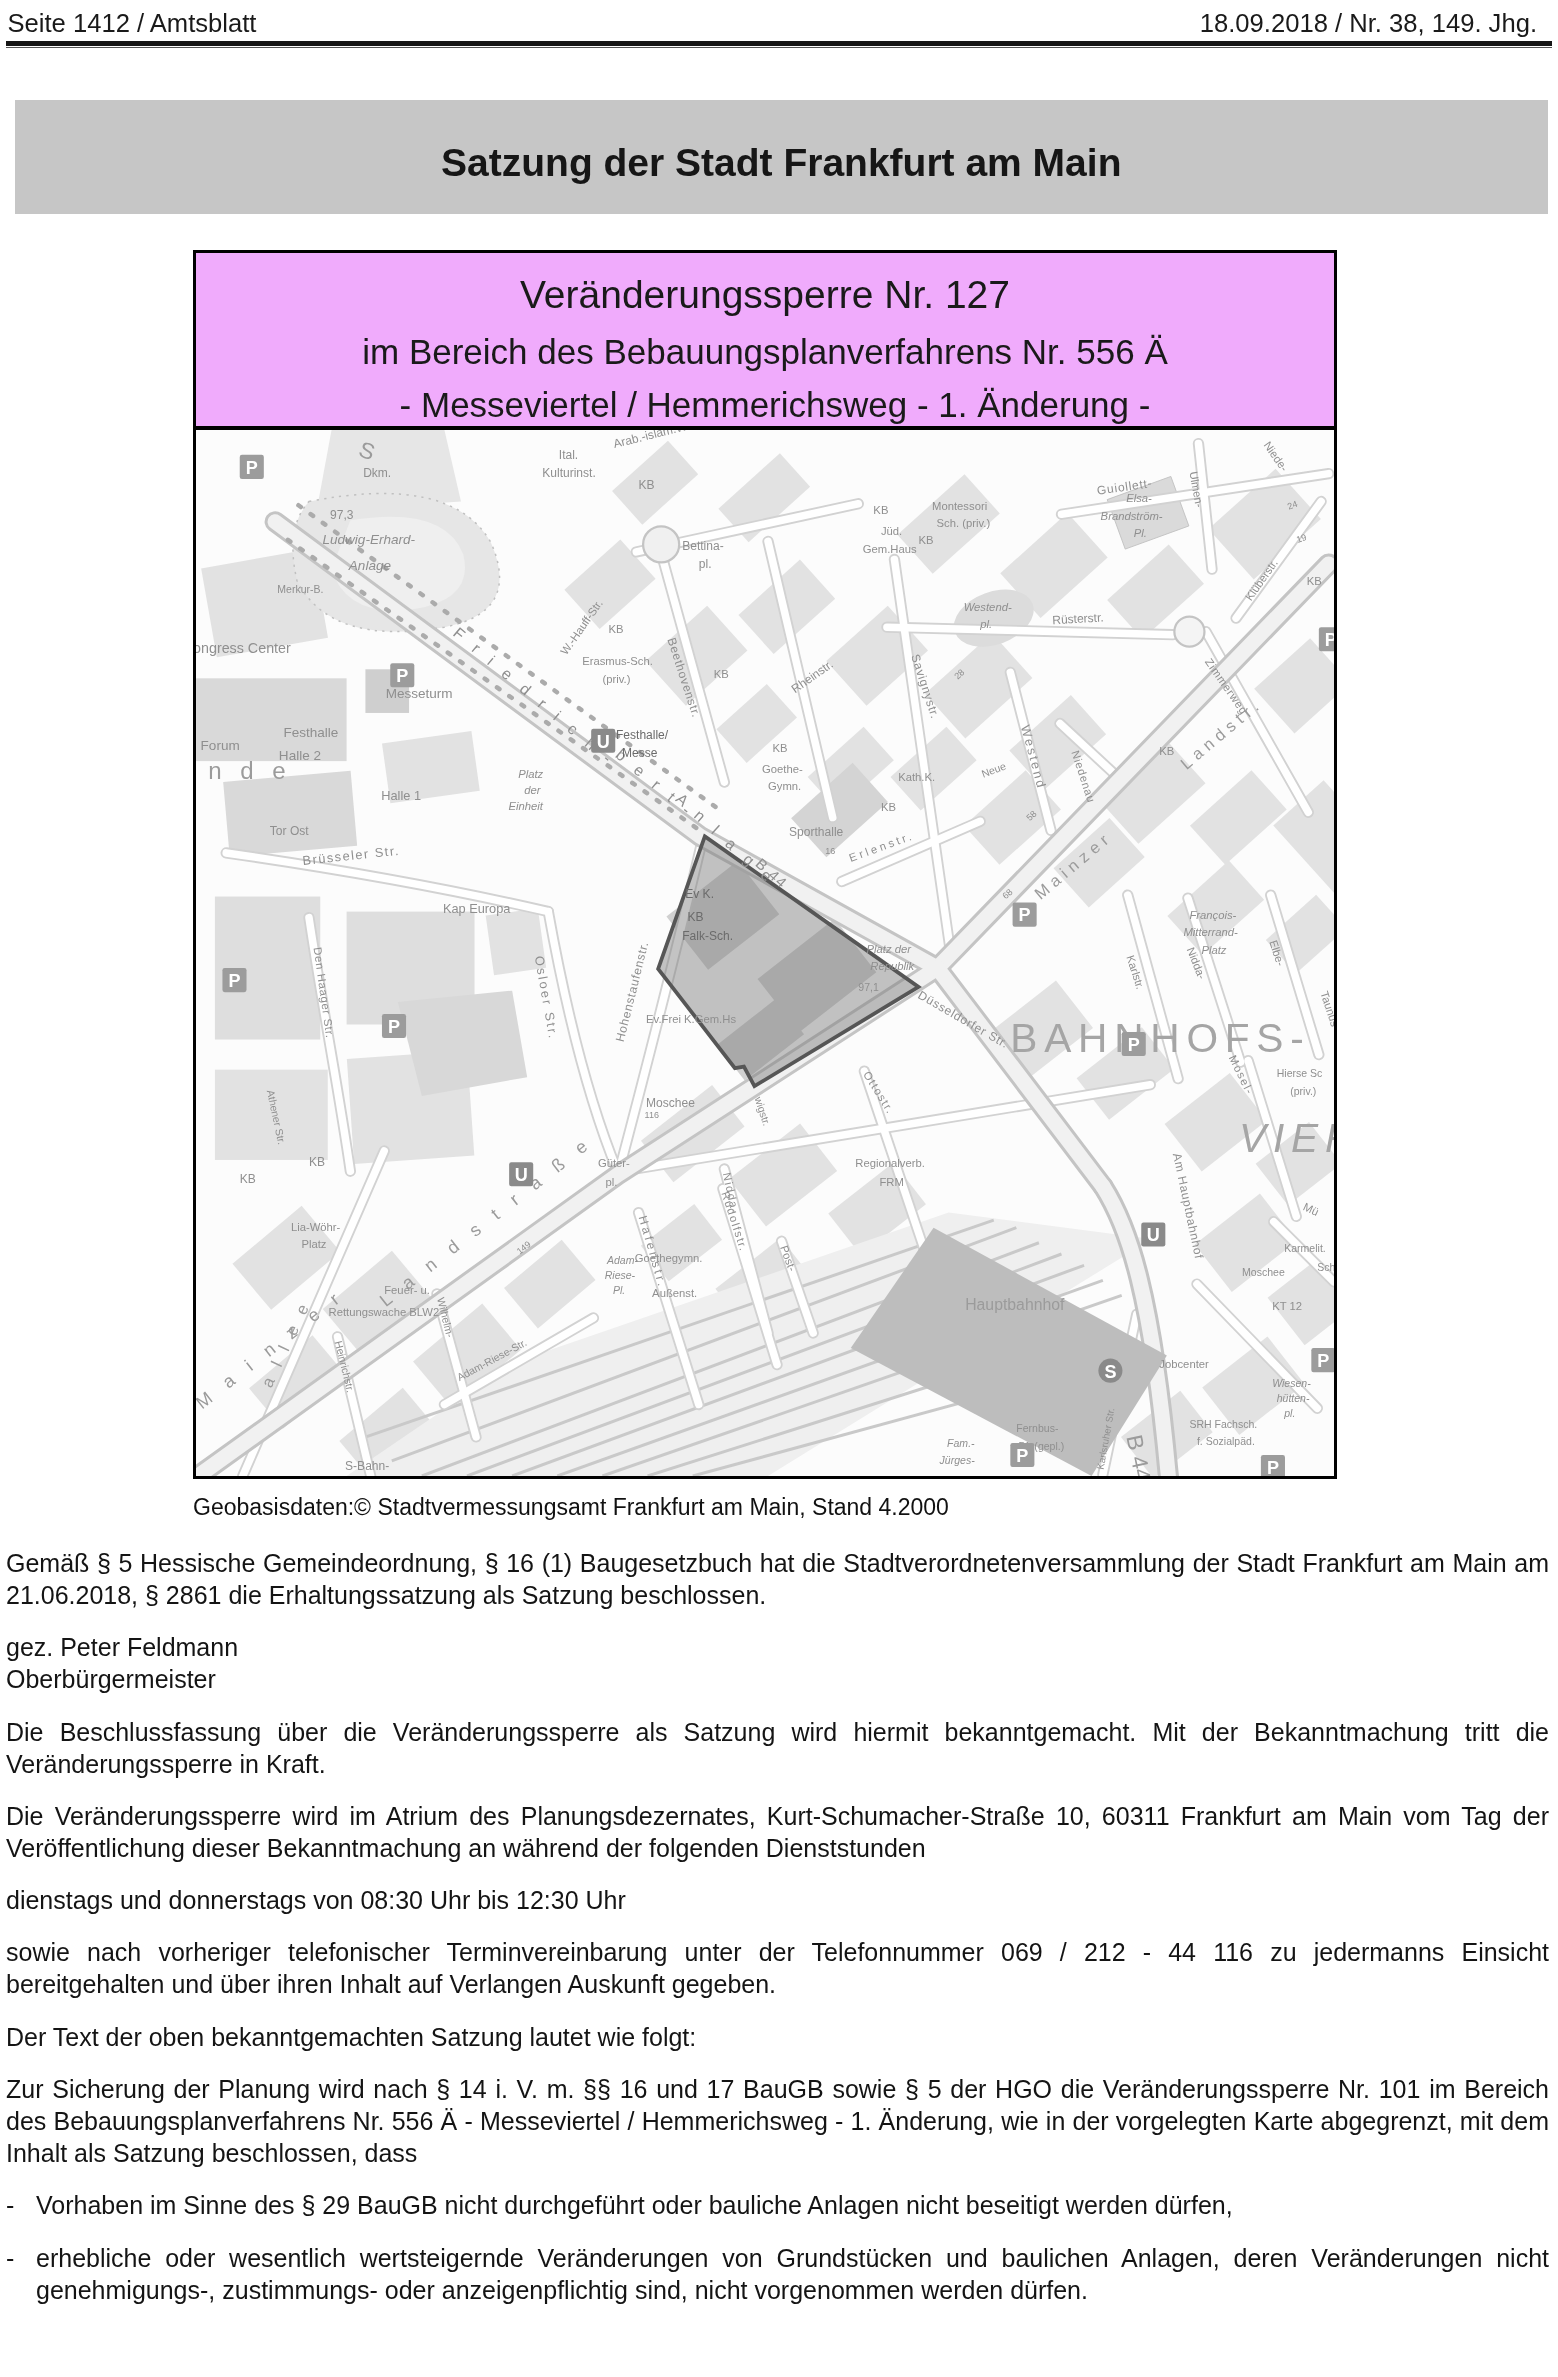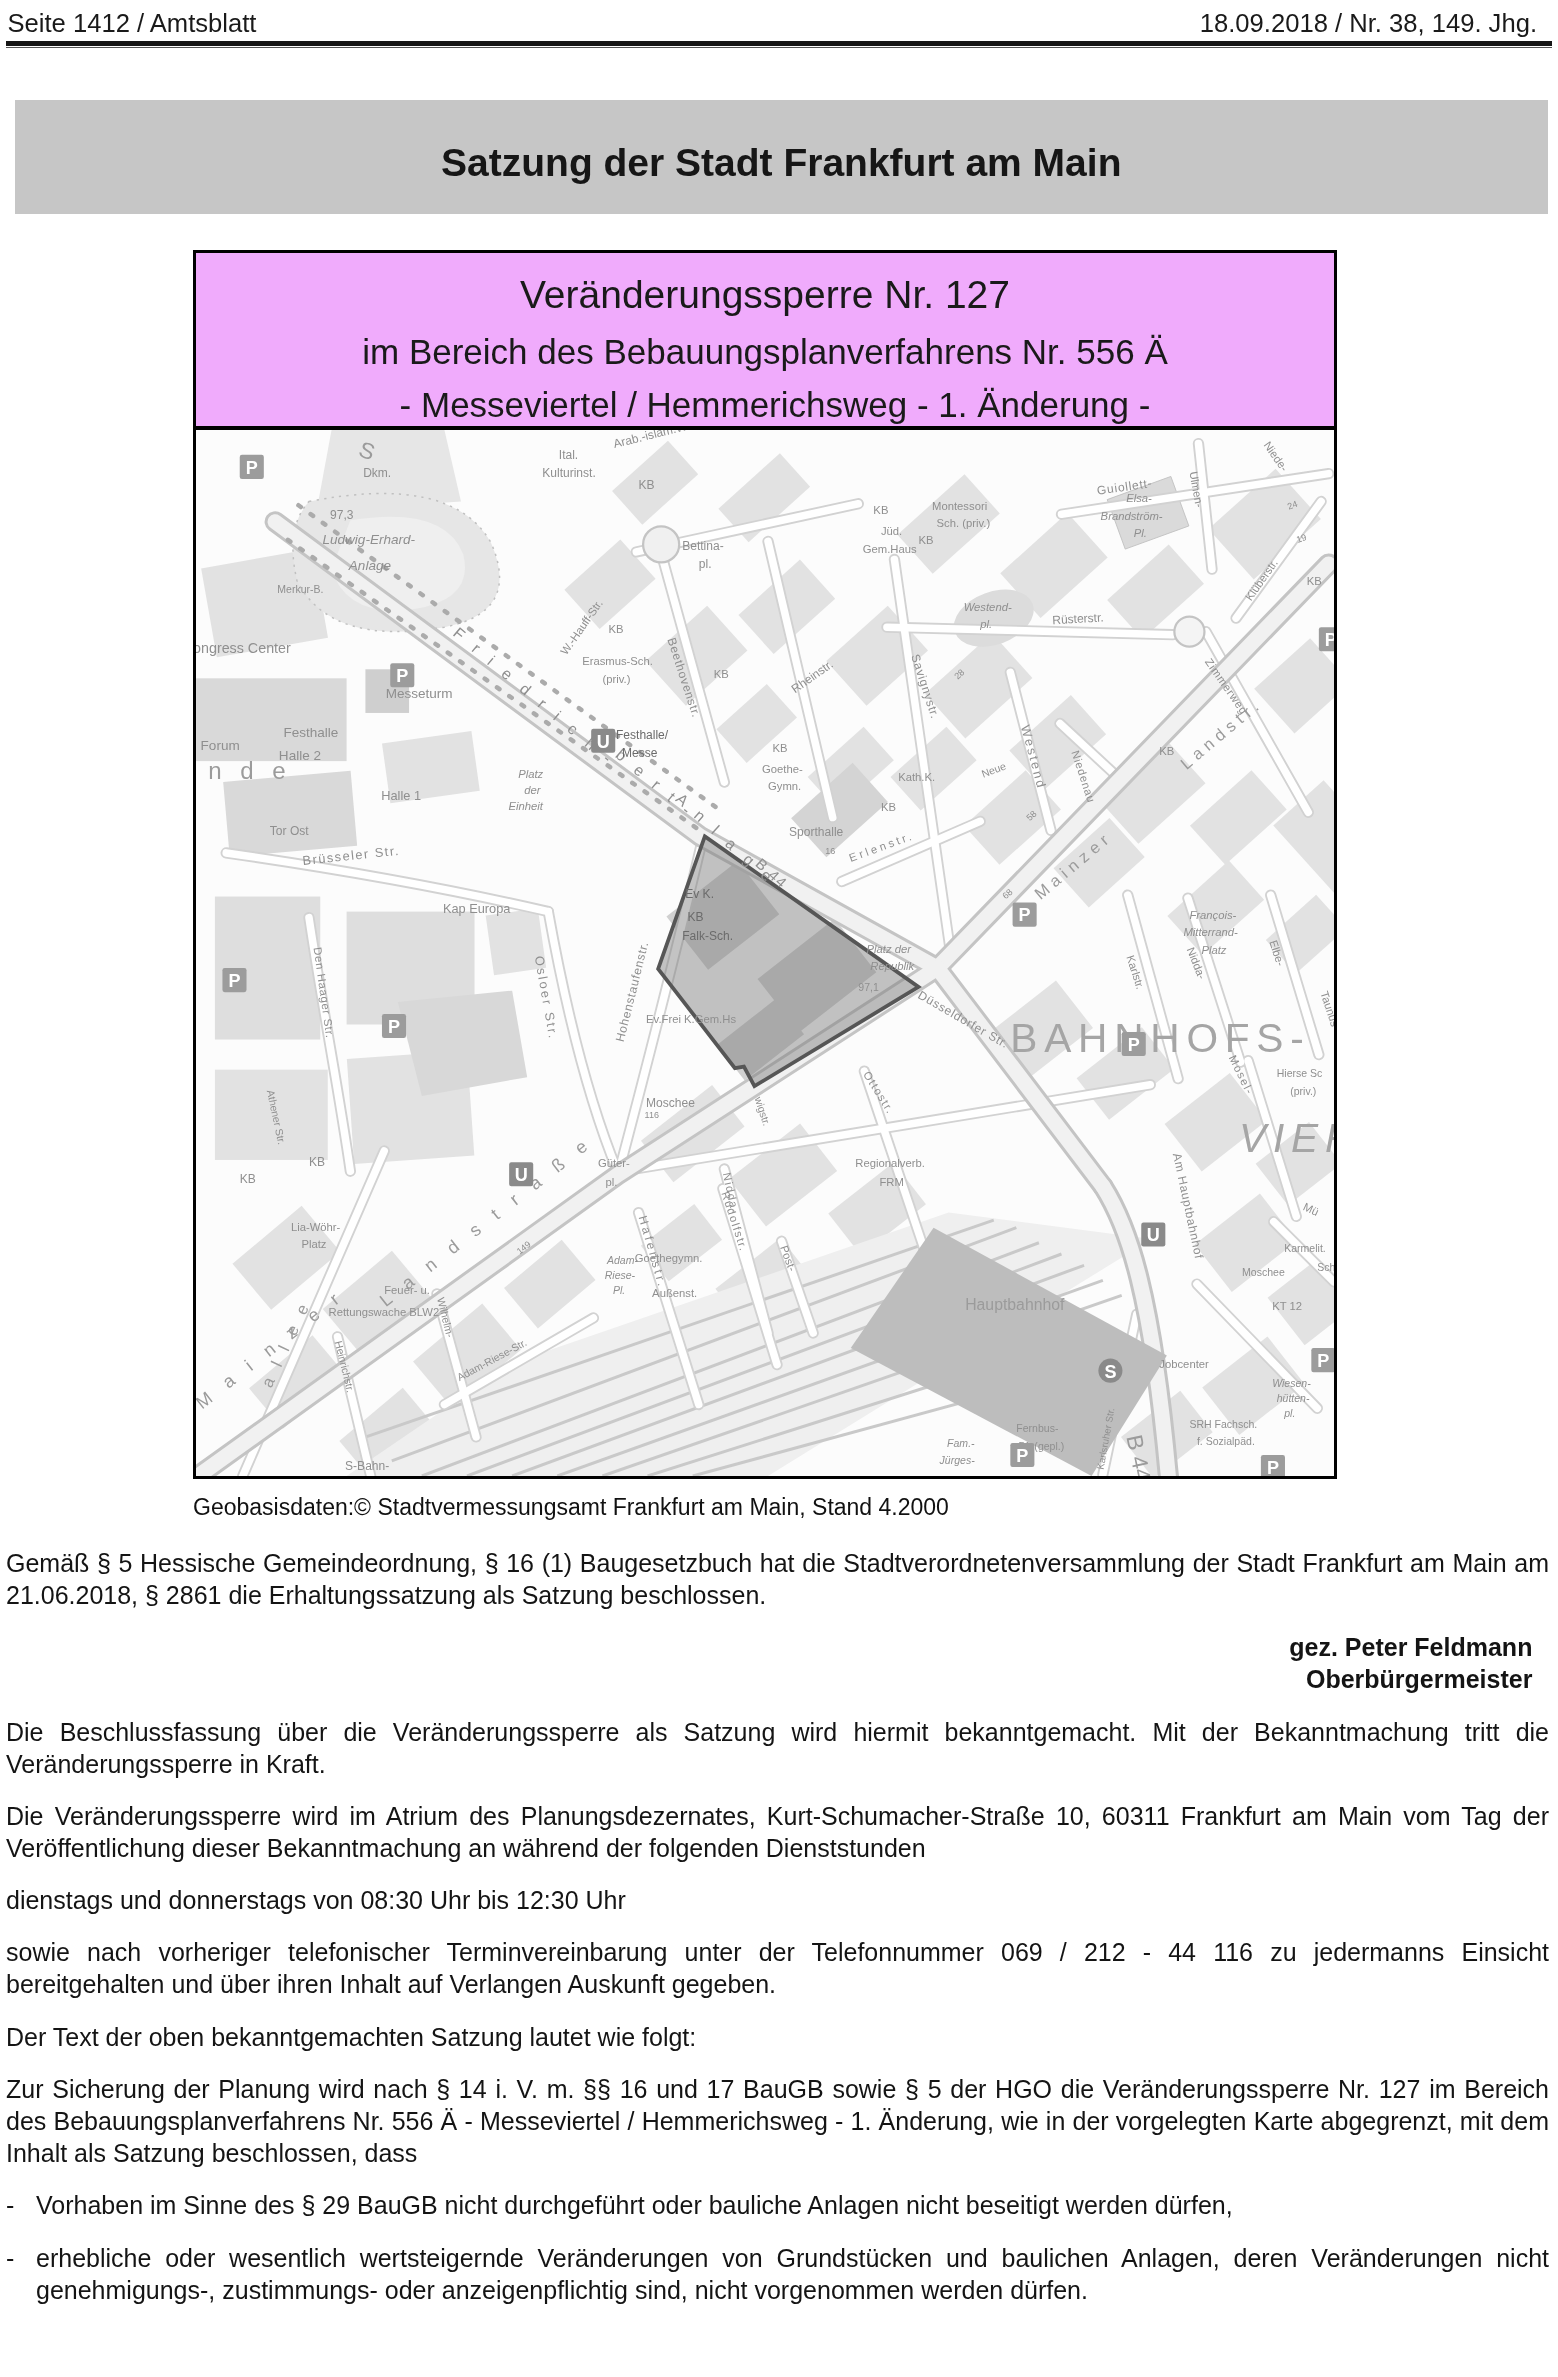--- a/index.html
+++ b/index.html
@@ -26,21 +26,21 @@
   .ml.it{font-style:italic;}
   .ml.dk{fill:#6b6b6b;}
   .ml.big{fill:#9b9b9b;}
   .ml.district{fill:#a5a5a5;letter-spacing:9px;}
   
   .caption{position:absolute;top:1494px;left:193px;font-size:23px;color:#111;}
   
   main{position:absolute;top:1547px;left:6px;right:9px;font-size:25px;line-height:32px;
        text-align:justify;color:#141414;}
   main p{margin:0 0 20.3px 0;}
-  .sig{text-align:right;font-weight:bold;margin:0 16.6px 20.3px 0;line-height:32px;}
+  .sig{font-weight:normal;margin:0 16.6px 20.3px 0;line-height:32px;}
   .bullet{display:flex;margin:0 0 20.3px 0;}
   .bullet .dash{width:30px;flex:none;}
   .bullet .txt{flex:1;text-align:justify;}
 </style>
 </head>
 <body>
 
 <div class="page">
 
   <div class="hdr">
@@ -465,21 +465,21 @@
     <p>Gemäß § 5 Hessische Gemeindeordnung, § 16 (1) Baugesetzbuch hat die Stadtverordnetenversammlung der Stadt Frankfurt am Main am 21.06.2018, § 2861 die Erhaltungssatzung als Satzung beschlossen.</p>
     <div class="sig">
       <div>gez. Peter Feldmann</div>
       <div>Oberbürgermeister</div>
     </div>
     <p>Die Beschlussfassung über die Veränderungssperre als Satzung wird hiermit bekanntgemacht. Mit der Bekanntmachung tritt die Veränderungssperre in Kraft.</p>
     <p>Die Veränderungssperre wird im Atrium des Planungsdezernates, Kurt-Schumacher-Straße 10, 60311 Frankfurt am Main vom Tag der Veröffentlichung dieser Bekanntmachung an während der folgenden Dienststunden</p>
     <p>dienstags und donnerstags von 08:30 Uhr bis 12:30 Uhr</p>
     <p>sowie nach vorheriger telefonischer Terminvereinbarung unter der Telefonnummer 069 / 212 - 44 116 zu jedermanns Einsicht bereitgehalten und über ihren Inhalt auf Verlangen Auskunft gegeben.</p>
     <p>Der Text der oben bekanntgemachten Satzung lautet wie folgt:</p>
-    <p>Zur Sicherung der Planung wird nach § 14 i. V. m. §§ 16 und 17 BauGB sowie § 5 der HGO die Veränderungssperre Nr. 127 im Bereich des Bebauungsplanverfahrens Nr. 556 Ä - Messeviertel / Hemmerichsweg - 1. Änderung, wie in der vorgelegten Karte abgegrenzt, mit dem Inhalt als Satzung beschlossen, dass</p>
+    <p>Zur Sicherung der Planung wird nach § 14 i. V. m. §§ 16 und 17 BauGB sowie § 5 der HGO die Veränderungssperre Nr. 101 im Bereich des Bebauungsplanverfahrens Nr. 556 Ä - Messeviertel / Hemmerichsweg - 1. Änderung, wie in der vorgelegten Karte abgegrenzt, mit dem Inhalt als Satzung beschlossen, dass</p>
     <div class="bullet">
       <span class="dash">-</span>
       <span class="txt">Vorhaben im Sinne des § 29 BauGB nicht durchgeführt oder bauliche Anlagen nicht beseitigt werden dürfen,</span>
     </div>
     <div class="bullet">
       <span class="dash">-</span>
       <span class="txt">erhebliche oder wesentlich wertsteigernde Veränderungen von Grundstücken und baulichen Anlagen, deren Veränderungen nicht genehmigungs-, zustimmungs- oder anzeigenpflichtig sind, nicht vorgenommen werden dürfen.</span>
     </div>
   </main>
 </div>

